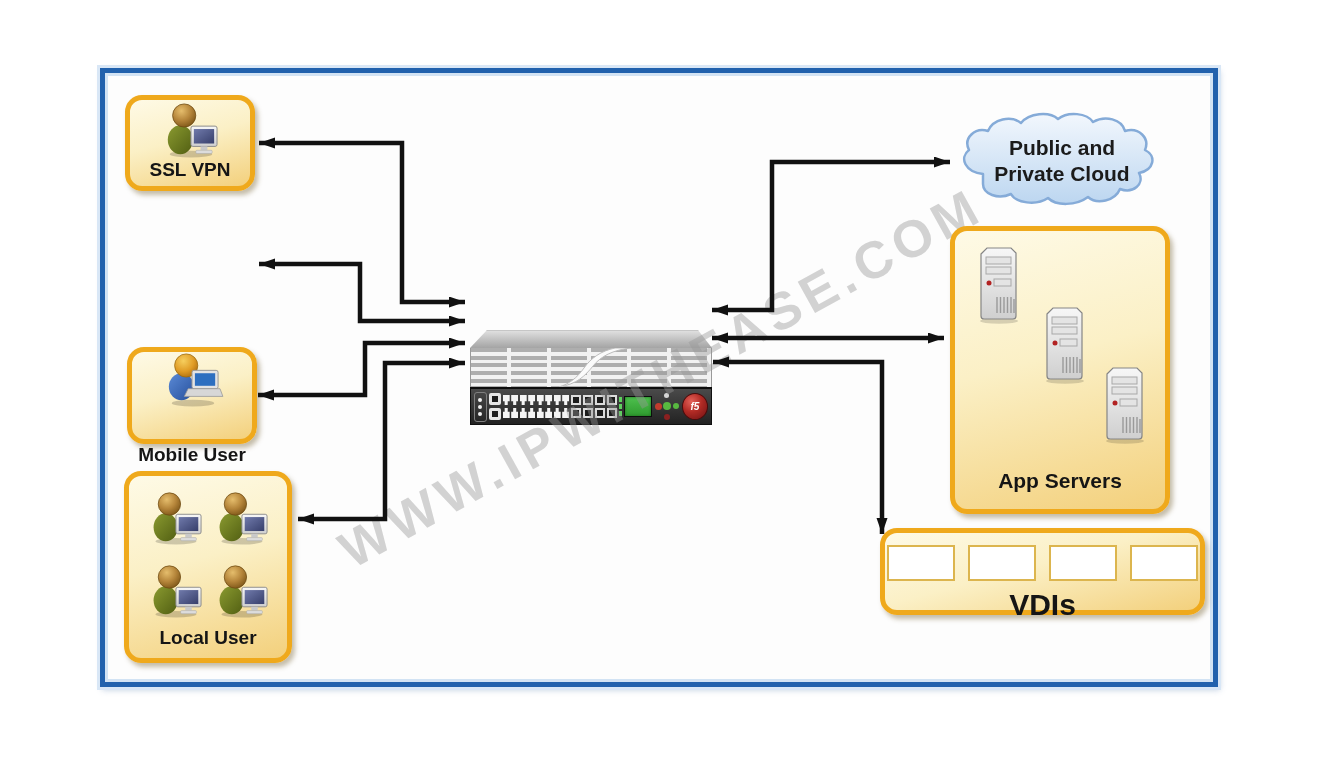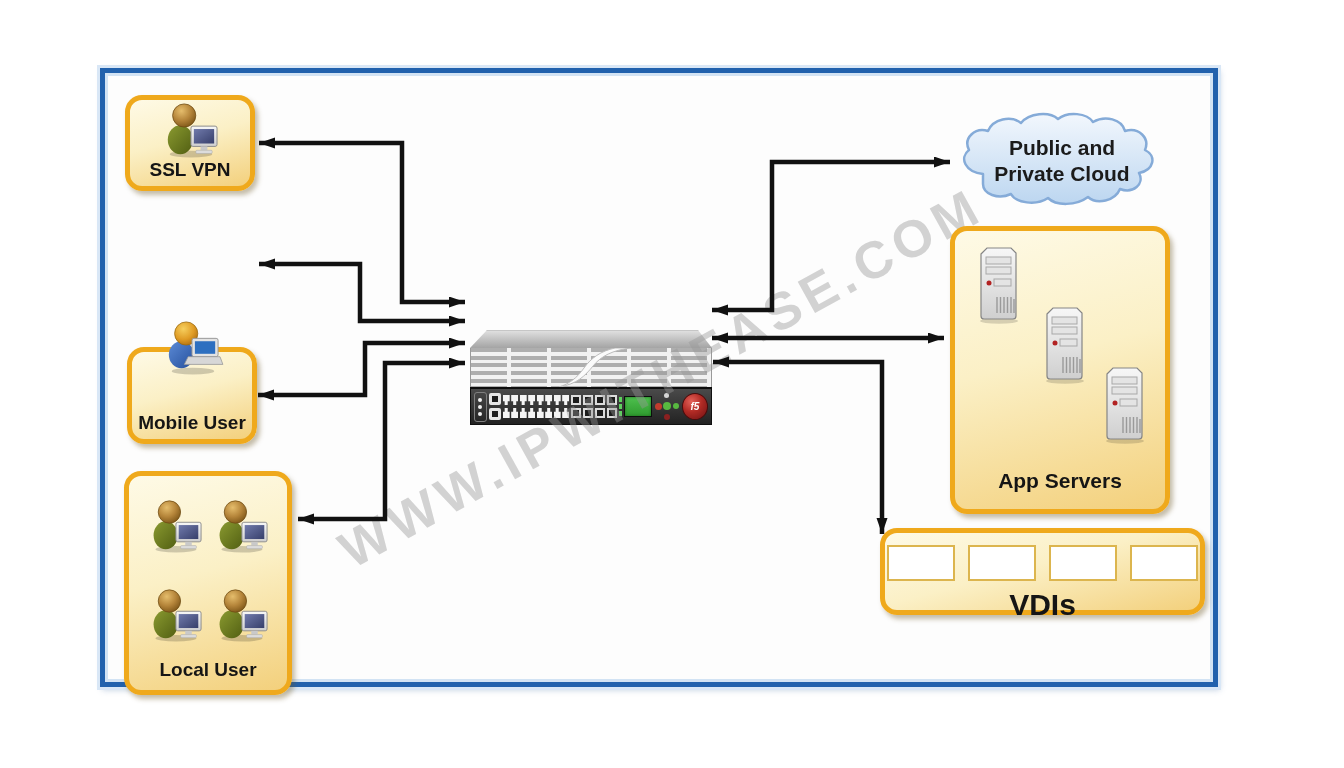--- a/index.html
+++ b/index.html
@@ -10,28 +10,28 @@
          border:5px solid #2161ad;background:#fdfdfd;z-index:1;
          box-shadow:0 0 0 3px #d9e7f6, 2px 3px 6px rgba(120,150,190,.45), inset 0 0 0 3px #d2e3f4;}
   
   .watermark{position:absolute;left:280px;top:348px;width:760px;height:56px;z-index:3;
          transform:rotate(-29deg);font-size:52px;font-weight:700;letter-spacing:6px;
          color:rgba(150,150,150,.42);white-space:nowrap;text-align:center;pointer-events:none;}
   
   .user-box{position:absolute;box-sizing:border-box;border:5px solid #efa91c;border-radius:17px;
          background:linear-gradient(165deg,#fefae6 0%,#fbf0c6 45%,#f3d07c 100%);
          box-shadow:3px 4px 5px rgba(110,90,40,.4);z-index:4;
-         display:flex;flex-direction:column;align-items:center;justify-content:flex-end;padding-bottom:5px;}
+         display:flex;flex-direction:column;align-items:center;justify-content:flex-start;padding-bottom:5px;}
   .icon-wrap{flex:1;display:flex;align-items:center;justify-content:center;}
   .icon-grid{flex:1;display:grid;grid-template-columns:repeat(2,1fr);align-items:center;justify-items:center;padding:6px 10px 0 10px;column-gap:4px;}
   .node-label{font-weight:700;font-size:19px;color:#151515;}
   #box-ssl{left:125px;top:95px;width:130px;height:96px;}
   #box-remote{left:125px;top:216px;width:130px;height:96px;}
   #box-mobile{left:127px;top:347px;width:130px;height:97px;gap:36px;}
-  #box-local{left:124px;top:471px;width:168px;height:224px;}
+  #box-local{left:124px;top:471px;width:168px;height:192px;}
   #box-local .node-label{padding-bottom:4px;}
   
   #box-apps{left:950px;top:226px;width:220px;height:288px;justify-content:flex-end;padding-bottom:16px;}
   #box-apps .node-label{font-size:21px;margin-top:24px;}
   .server-abs{position:absolute;}
   #srv1{left:20px;top:14px;} #srv2{left:86px;top:74px;} #srv3{left:146px;top:134px;}
   
   #box-vdis{left:880px;top:528px;width:325px;height:87px;justify-content:flex-start;padding-top:12px;}
   .vdi-row{display:flex;gap:13px;justify-content:center;}
   .vdi-slot{width:68px;height:36px;background:#fff;border:2px solid #dcb54e;box-sizing:border-box;}

